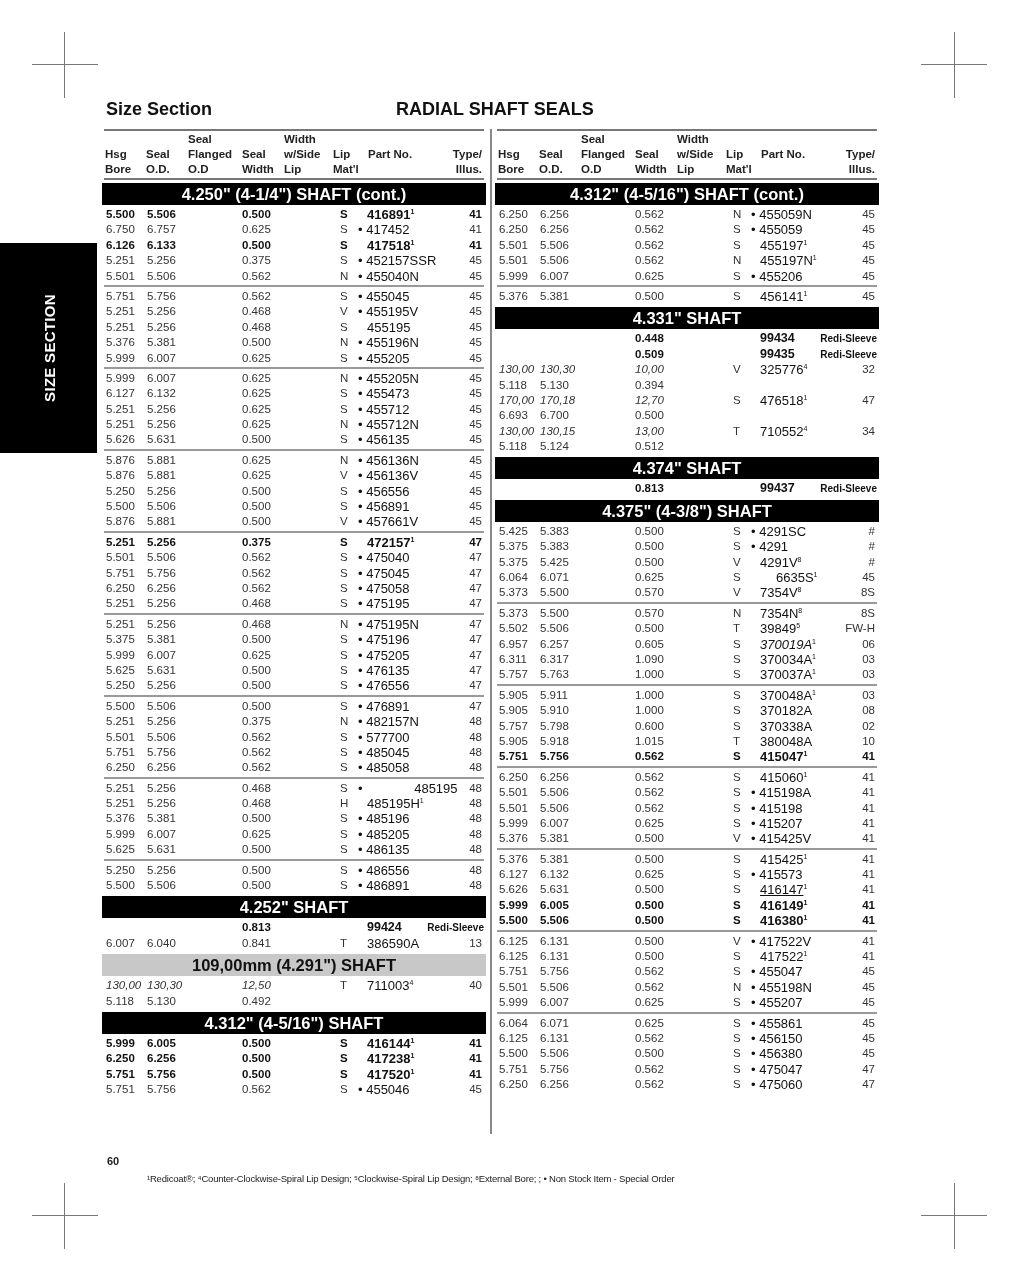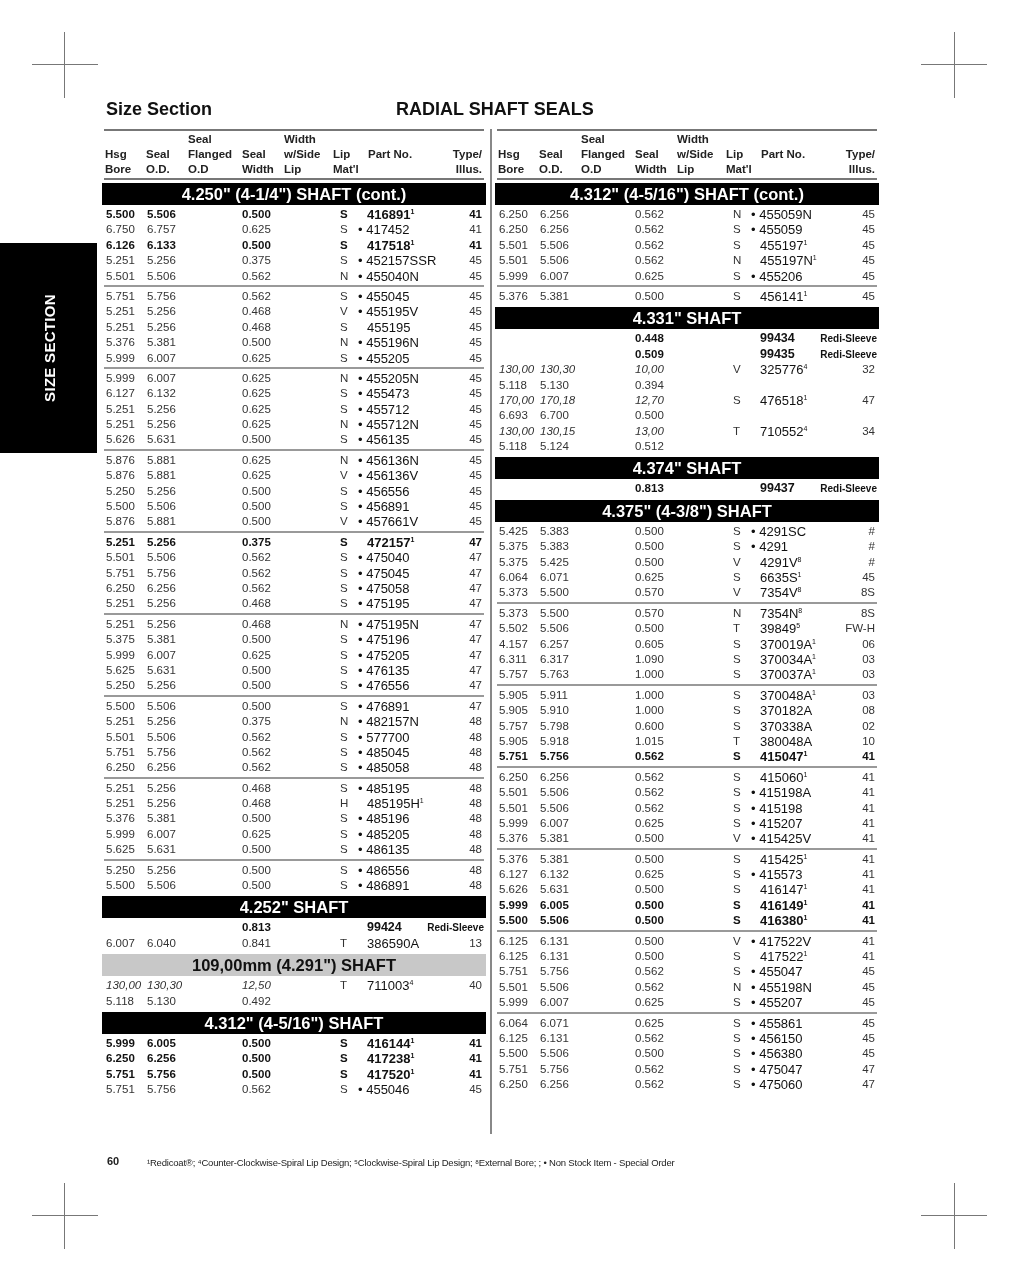--- a/index.html
+++ b/index.html
@@ -22,21 +22,21 @@
   .row.ital .c0,.row.ital .c1,.row.ital .c2{font-style:italic;}
   .row span{position:absolute;top:0;white-space:nowrap;}
   .c0{left:2px;} .c1{left:43px;} .c2{left:138px;} .c5{left:236px;}
   .c6{left:254px;font-size:13px;color:#111;}
   .c7{right:2px;text-align:right;}
   .row .rs{right:0;font-weight:bold;font-size:10px;color:#111;}
   .sep{height:0;border-top:2px solid #999;margin:1px 0 2px 0;}
   sup{font-size:7px;vertical-align:super;line-height:0;}
   .footer{position:absolute;top:1155px;left:107px;font-size:10px;color:#222;}
   .footer .pg{font-weight:bold;font-size:11px;position:absolute;left:0;top:0;}
-  .footer .notes{position:absolute;left:40px;top:2px;white-space:nowrap;font-size:9.5px;letter-spacing:-0.2px;}
+  .footer .notes{position:absolute;left:40px;top:18px;white-space:nowrap;font-size:9.5px;letter-spacing:-0.2px;}
 </style>
 </head>
 <body>
 
 <div class="crop" style="left:32px;top:64px;width:66px;height:1px;"></div>
 <div class="crop" style="left:64px;top:32px;width:1px;height:66px;"></div>
 <div class="crop" style="left:921px;top:64px;width:66px;height:1px;"></div>
 <div class="crop" style="left:954px;top:32px;width:1px;height:66px;"></div>
 <div class="crop" style="left:32px;top:1215px;width:66px;height:1px;"></div>
 <div class="crop" style="left:64px;top:1183px;width:1px;height:66px;"></div>
@@ -350,21 +350,21 @@
         <span class="c5">S</span>
         <span class="c6"><span style="position: static;">• </span><span style="position: static;">485058</span></span>
         <span class="c7">48</span>
       </div>
       <div class="sep"></div>
       <div class="row">
         <span class="c0">5.251</span>
         <span class="c1">5.256</span>
         <span class="c2">0.468</span>
         <span class="c5">S</span>
-        <span class="c6"><span style="position: static;">• </span><span style="position: static;">485195</span></span>
+        <span class="c6"><span style="position: static;">• </span><span style="position: static; margin-left: 48px;">485195</span></span>
         <span class="c7">48</span>
       </div>
       <div class="row">
         <span class="c0">5.251</span>
         <span class="c1">5.256</span>
         <span class="c2">0.468</span>
         <span class="c5">H</span>
         <span class="c6" style="padding-left: 9px;"><span style="position: static;">485195H</span><sup>1</sup></span>
         <span class="c7">48</span>
       </div>
@@ -614,21 +614,21 @@
         <span class="c2">0.500</span>
         <span class="c5">V</span>
         <span class="c6" style="padding-left: 9px;"><span style="position: static;">4291V</span><sup>8</sup></span>
         <span class="c7">#</span>
       </div>
       <div class="row">
         <span class="c0">6.064</span>
         <span class="c1">6.071</span>
         <span class="c2">0.625</span>
         <span class="c5">S</span>
-        <span class="c6" style="padding-left: 9px;"><span style="position: static;">6635S</span><sup>1</sup></span>
+        <span class="c6" style="padding-left: 9px;"><span style="position: static; margin-left: 16px;">6635S</span><sup>1</sup></span>
         <span class="c7">45</span>
       </div>
       <div class="row">
         <span class="c0">5.373</span>
         <span class="c1">5.500</span>
         <span class="c2">0.570</span>
         <span class="c5">V</span>
         <span class="c6" style="padding-left: 9px;"><span style="position: static;">7354V</span><sup>8</sup></span>
         <span class="c7">8S</span>
       </div>
@@ -643,25 +643,25 @@
       </div>
       <div class="row">
         <span class="c0">5.502</span>
         <span class="c1">5.506</span>
         <span class="c2">0.500</span>
         <span class="c5">T</span>
         <span class="c6" style="padding-left: 9px;"><span style="position: static;">39849</span><sup>5</sup></span>
         <span class="c7">FW-H</span>
       </div>
       <div class="row">
-        <span class="c0">4.157</span>
+        <span class="c0">6.957</span>
         <span class="c1">6.257</span>
         <span class="c2">0.605</span>
         <span class="c5">S</span>
-        <span class="c6" style="padding-left: 9px;"><span style="position: static;">370019A</span><sup>1</sup></span>
+        <span class="c6" style="padding-left: 9px;"><span style="position: static; font-style: italic;">370019A</span><sup>1</sup></span>
         <span class="c7">06</span>
       </div>
       <div class="row">
         <span class="c0">6.311</span>
         <span class="c1">6.317</span>
         <span class="c2">1.090</span>
         <span class="c5">S</span>
         <span class="c6" style="padding-left: 9px;"><span style="position: static;">370034A</span><sup>1</sup></span>
         <span class="c7">03</span>
       </div>
@@ -770,21 +770,21 @@
         <span class="c2">0.625</span>
         <span class="c5">S</span>
         <span class="c6"><span style="position: static;">• </span><span style="position: static;">415573</span></span>
         <span class="c7">41</span>
       </div>
       <div class="row">
         <span class="c0">5.626</span>
         <span class="c1">5.631</span>
         <span class="c2">0.500</span>
         <span class="c5">S</span>
-        <span class="c6" style="padding-left: 9px;"><span style="position: static;">416147</span><sup>1</sup></span>
+        <span class="c6" style="padding-left: 9px;"><span style="position: static; text-decoration: underline;">416147</span><sup>1</sup></span>
         <span class="c7">41</span>
       </div>
       <div class="row bold">
         <span class="c0">5.999</span>
         <span class="c1">6.005</span>
         <span class="c2">0.500</span>
         <span class="c5">S</span>
         <span class="c6" style="padding-left: 9px;"><span style="position: static;">416149</span><sup>1</sup></span>
         <span class="c7">41</span>
       </div>

